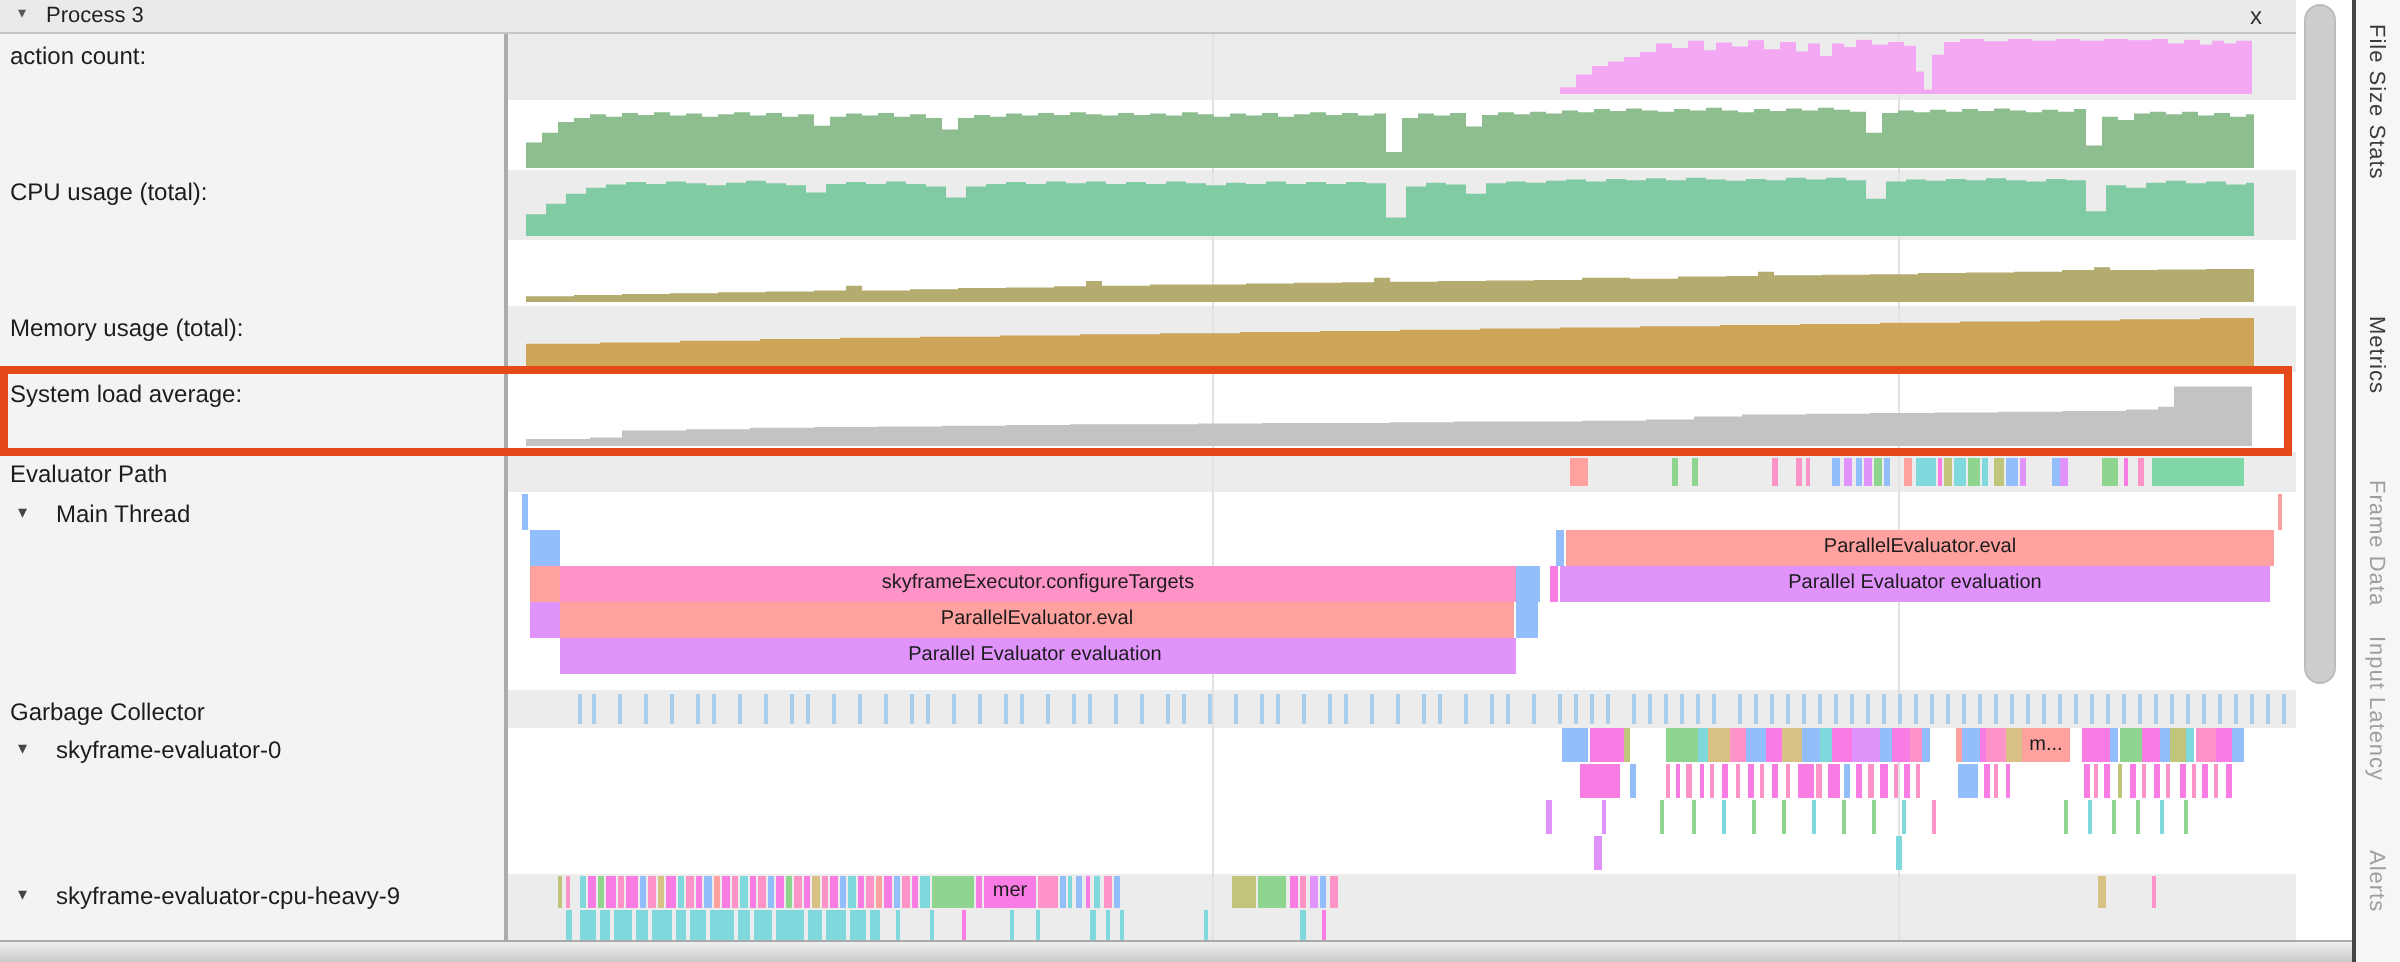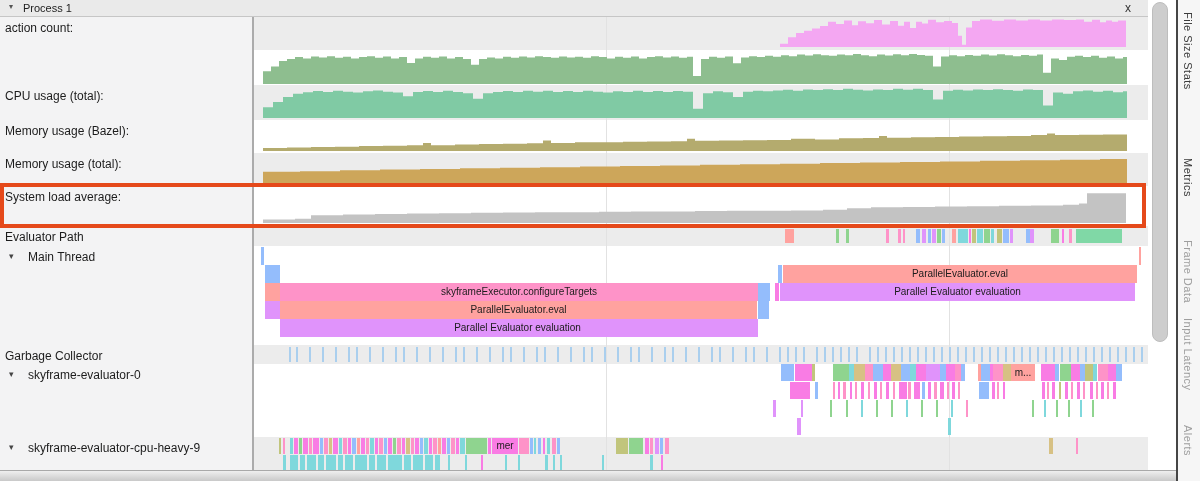--- a/index.html
+++ b/index.html
@@ -43,33 +43,30 @@
     position:absolute;left:0;top:470px;width:1176px;height:11px;z-index:6;
     background:linear-gradient(#efefef,#c9c9c9);border-top:1px solid #a9a9a9;
   }
 </style>
 </head>
 <body>
 
 <div class="app">
   <div class="header">
     <span class="tri">▾</span>
-    <span class="title">Process 1</span>
+    <span class="title">Process 3</span>
     <span class="close">x</span>
   </div>
 
   <div class="sidebar" id="sidebar">
       <div class="track-label" style="position: absolute; top: 4px; height: 33px;">
         <span class="txt">action count:</span>
       </div>
       <div class="track-label" style="position: absolute; top: 72px; height: 35px;">
         <span class="txt">CPU usage (total):</span>
-      </div>
-      <div class="track-label" style="position: absolute; top: 107px; height: 33px;">
-        <span class="txt">Memory usage (Bazel):</span>
       </div>
       <div class="track-label" style="position: absolute; top: 173px; height: 40px;">
         <span class="txt">System load average:</span>
       </div>
       <div class="track-label" style="position: absolute; top: 140px; height: 33px;">
         <span class="txt">Memory usage (total):</span>
       </div>
       <div class="track-label" style="position: absolute; top: 213px; height: 20px;">
         <span class="txt">Evaluator Path</span>
       </div>

